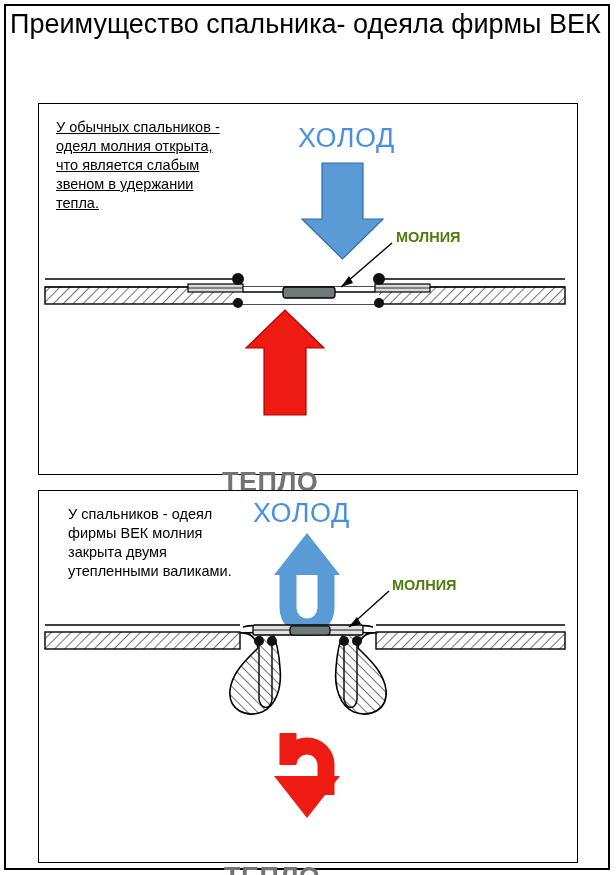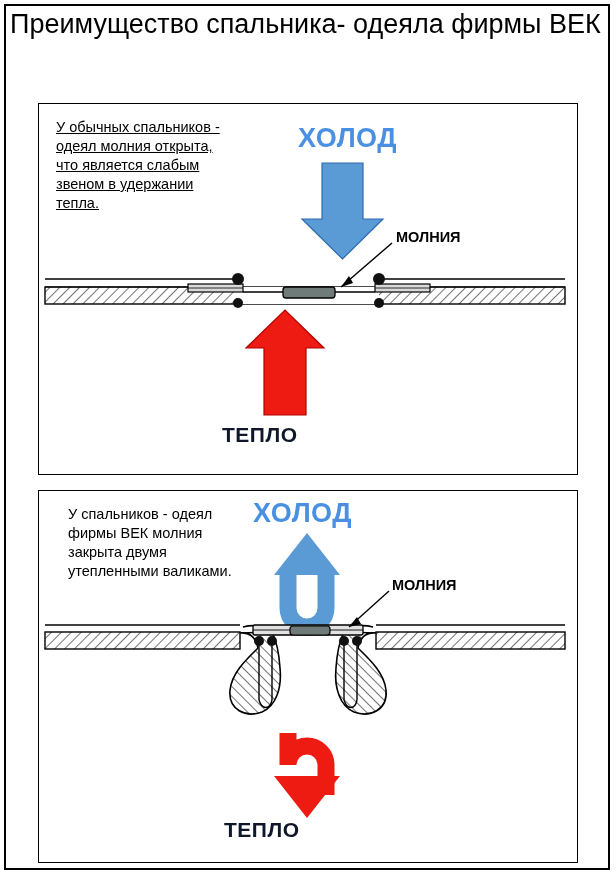--- a/index.html
+++ b/index.html
@@ -46,36 +46,37 @@
   .caption {
     position: absolute;
     font-size: 14.5px;
     line-height: 19px;
     color: #000000;
     white-space: pre-line;
   }
   .cold-label {
     position: absolute;
     font-size: 27px;
-    font-weight: bold;
+    font-weight: normal;
     color: #4a90e2;
     letter-spacing: 0.5px;
   }
   .heat-label {
     position: absolute;
-    font-size: 21px;
+    font-size: 27px;
     font-weight: bold;
-    color: #0f172a;
+    color: #737373;
     letter-spacing: 0.5px;
+    margin-top: 44px;
   }
   .zip-label {
     position: absolute;
     font-size: 14.5px;
     font-weight: bold;
-    color: #000000;
+    color: #4d7c0f;
   }
   svg { display: block; }
   .svg-layer {
     position: absolute;
     left: 0;
     top: 0;
     pointer-events: none;
   }
 </style>
 </head>

